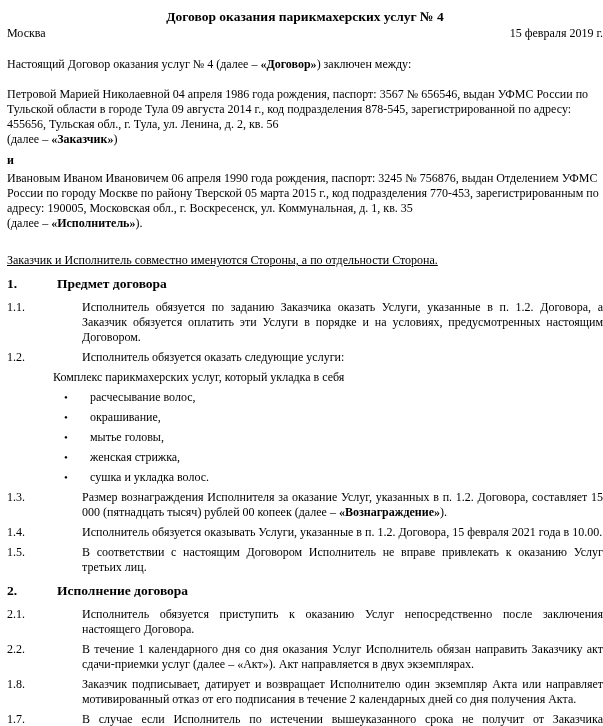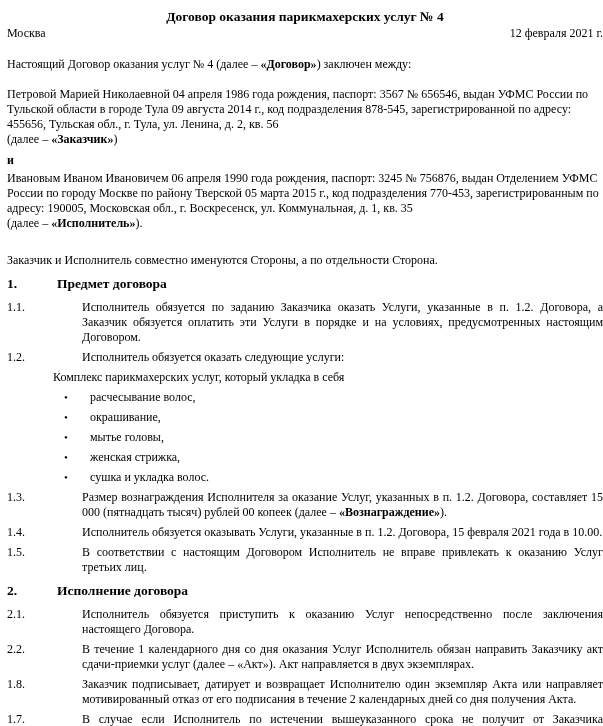--- a/index.html
+++ b/index.html
@@ -25,21 +25,21 @@
   .dateline {
     display: flex;
     justify-content: space-between;
     margin-bottom: 16px;
   }
   .para { margin: 0 0 15px 0; }
   .party { margin: 0 0 6px 0; }
   .conj { font-weight: bold; margin: 0 0 3px 0; }
   .party-tail { }
   .bold { font-weight: bold; text-align: center; }
-  .parties-line { margin: 22px 0 0 0; }
+  .parties-line { margin: 22px 0 0 0; text-decoration: underline; }
   .sec-head {
     display: flex;
     font-weight: bold;
     font-size: 13.5px;
     line-height: 18px;
     margin: 7px 0 7px 0;
   }
   .sec-num { width: 50px; flex-shrink: 0; }
   .clause {
     display: flex;
@@ -58,21 +58,21 @@
 </style>
 </head>
 <body>
 
 <div class="page">
 
   <div class="title">Договор оказания парикмахерских услуг № 4</div>
 
   <div class="dateline">
     <span>Москва</span>
-    <span>12 февраля 2021 г.</span>
+    <span>15 февраля 2019 г.</span>
   </div>
 
   <div class="para"><span>Настоящий Договор оказания услуг № 4 (далее – </span><span class="bold">«Договор»</span><span>) заключен между:</span></div>
 
   <div class="party">
     <div>Петровой Марией Николаевной 04 апреля 1986 года рождения, паспорт: 3567 № 656546, выдан УФМС России по Тульской области в городе Тула 09 августа 2014 г., код подразделения 878-545, зарегистрированной по адресу: 455656, Тульская обл., г. Тула, ул. Ленина, д. 2, кв. 56</div>
     <div class="party-tail"><span>(далее – </span><span class="bold">«Заказчик»</span><span>)</span></div>
   </div>
 
   <div class="conj">и</div>

